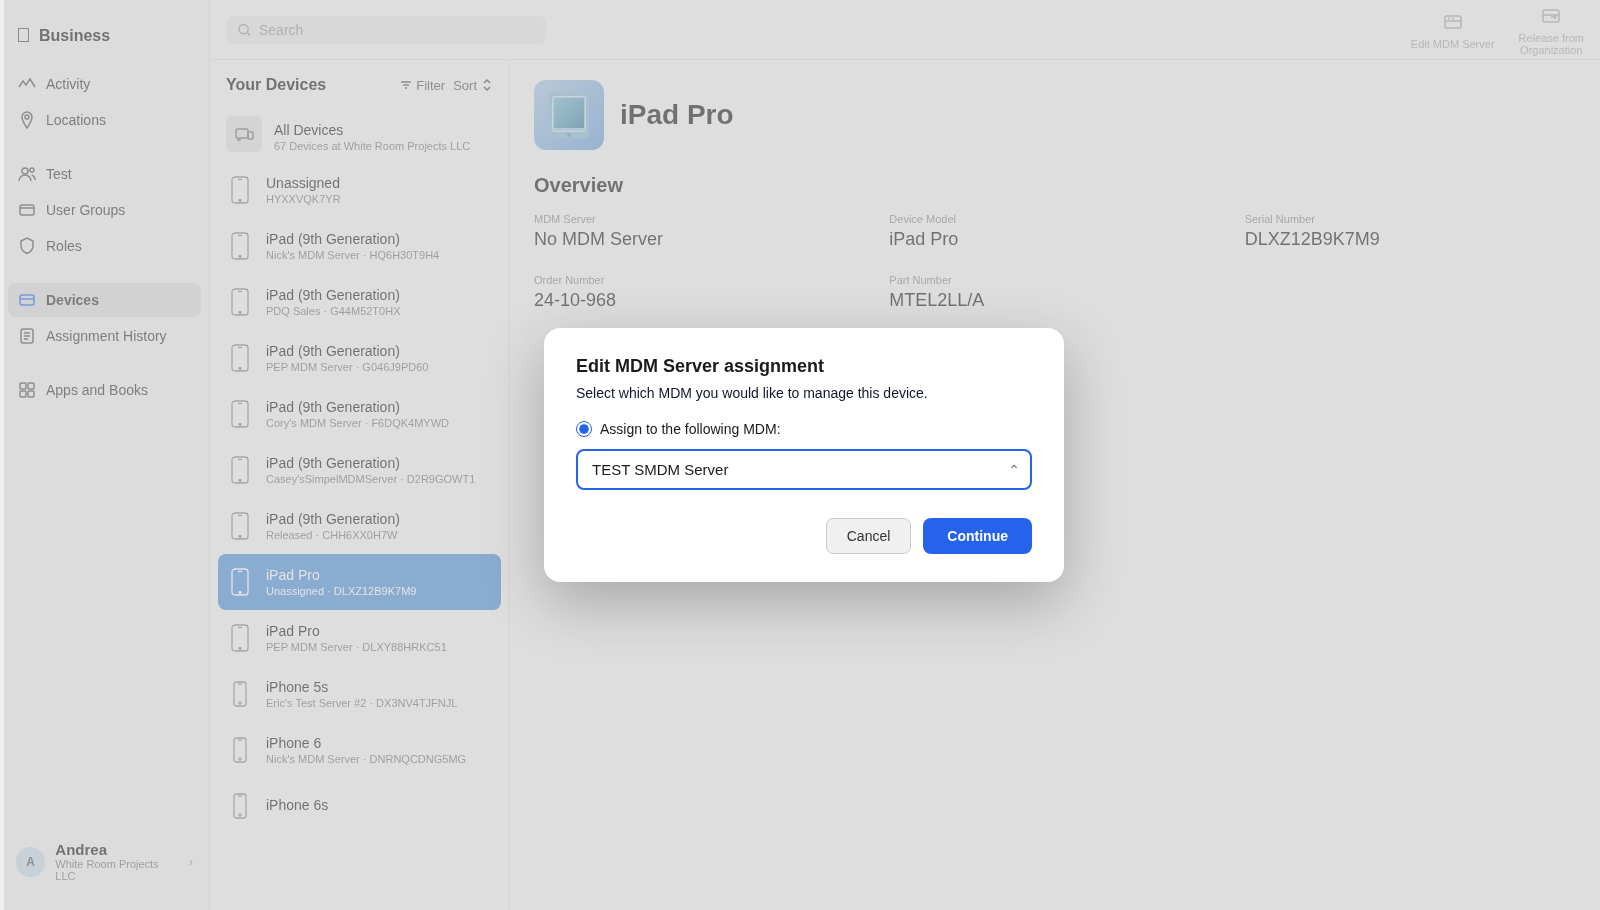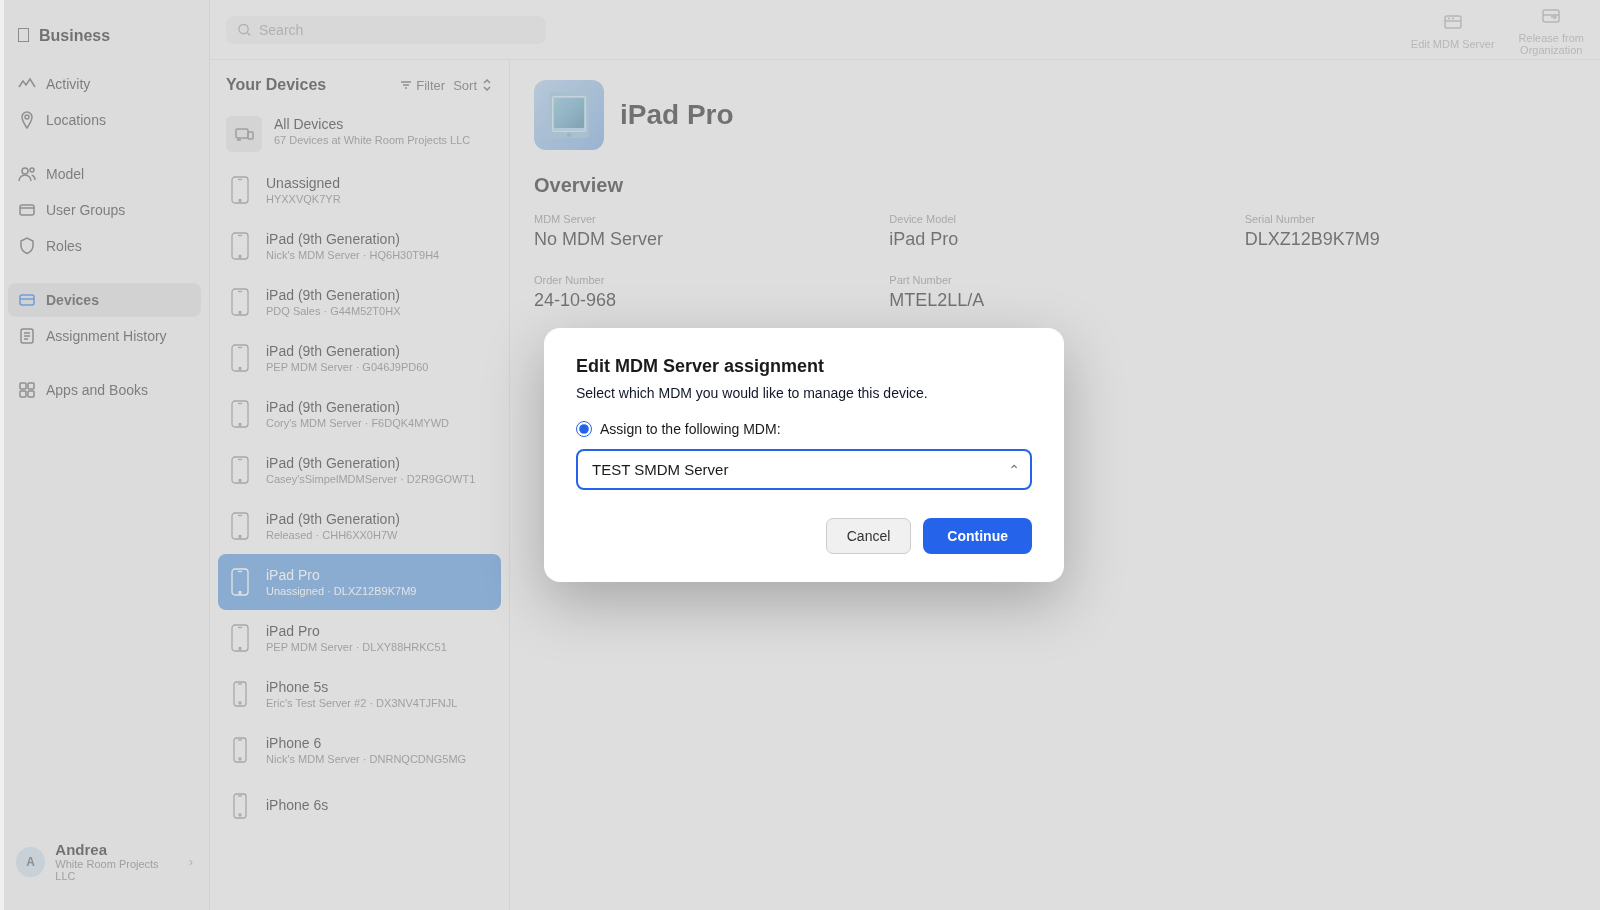--- a/index.html
+++ b/index.html
@@ -313,21 +313,21 @@
 
     .device-item-sub {
       font-size: 11px;
       color: #777;
       margin-top: 2px;
     }
 
     
     .all-devices-item {
       display: flex;
-      align-items: flex-start;
+      align-items: flex-end;
       gap: 12px;
       padding: 10px 8px;
       border-radius: 8px;
       cursor: pointer;
     }
 
     .all-devices-icon {
       width: 36px;
       height: 36px;
       background: #e0e0e0;
@@ -562,21 +562,21 @@
 
       <div class="sidebar-item">
         <span class="icon">
           <svg class="icon-svg" viewBox="0 0 18 18" fill="none" stroke="currentColor" stroke-width="1.5">
             <circle cx="7" cy="6" r="3"></circle>
             <path d="M1 16c0-3.31 2.69-6 6-6s6 2.69 6 6"></path>
             <circle cx="14" cy="5" r="2"></circle>
             <path d="M17 15c0-2.21-1.34-4.1-3.25-4.78"></path>
           </svg>
         </span>
-        <span>Model</span>
+        <span>Test</span>
       </div>
 
       <div class="sidebar-item">
         <span class="icon">
           <svg class="icon-svg" viewBox="0 0 18 18" fill="none" stroke="currentColor" stroke-width="1.5">
             <rect x="2" y="4" width="14" height="10" rx="2"></rect>
             <path d="M2 7h14"></path>
           </svg>
         </span>
         <span>User Groups</span>

